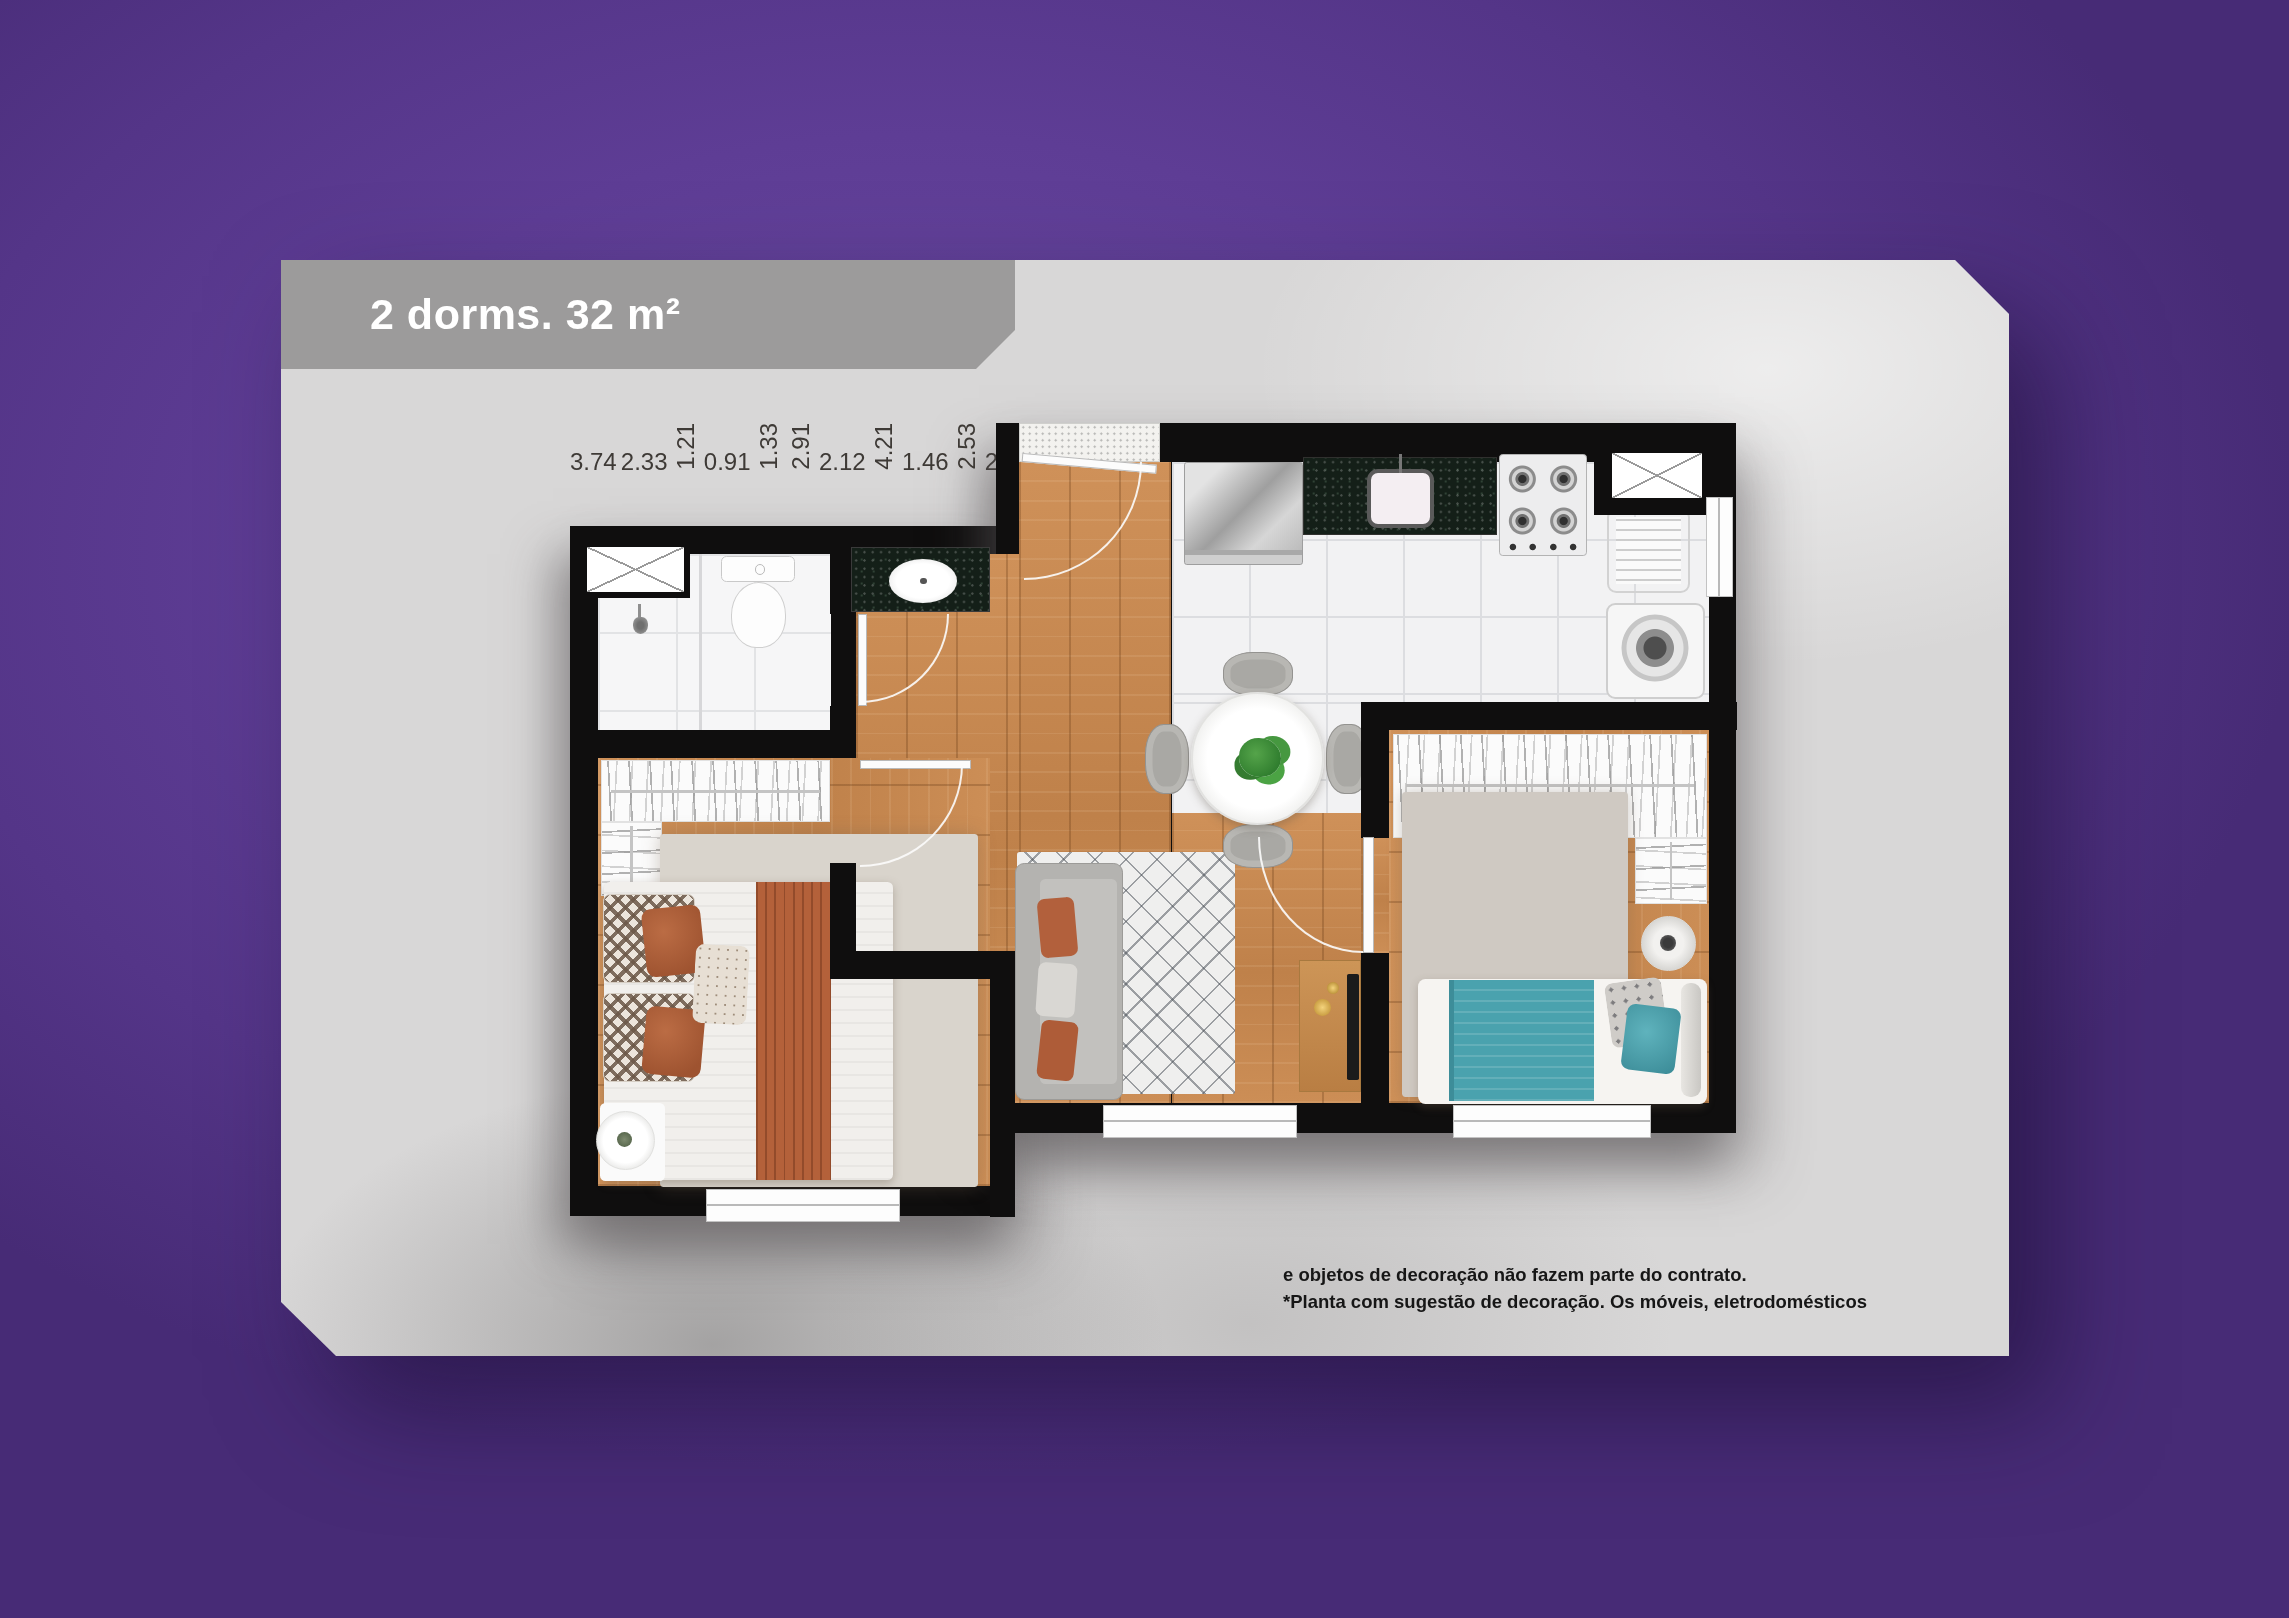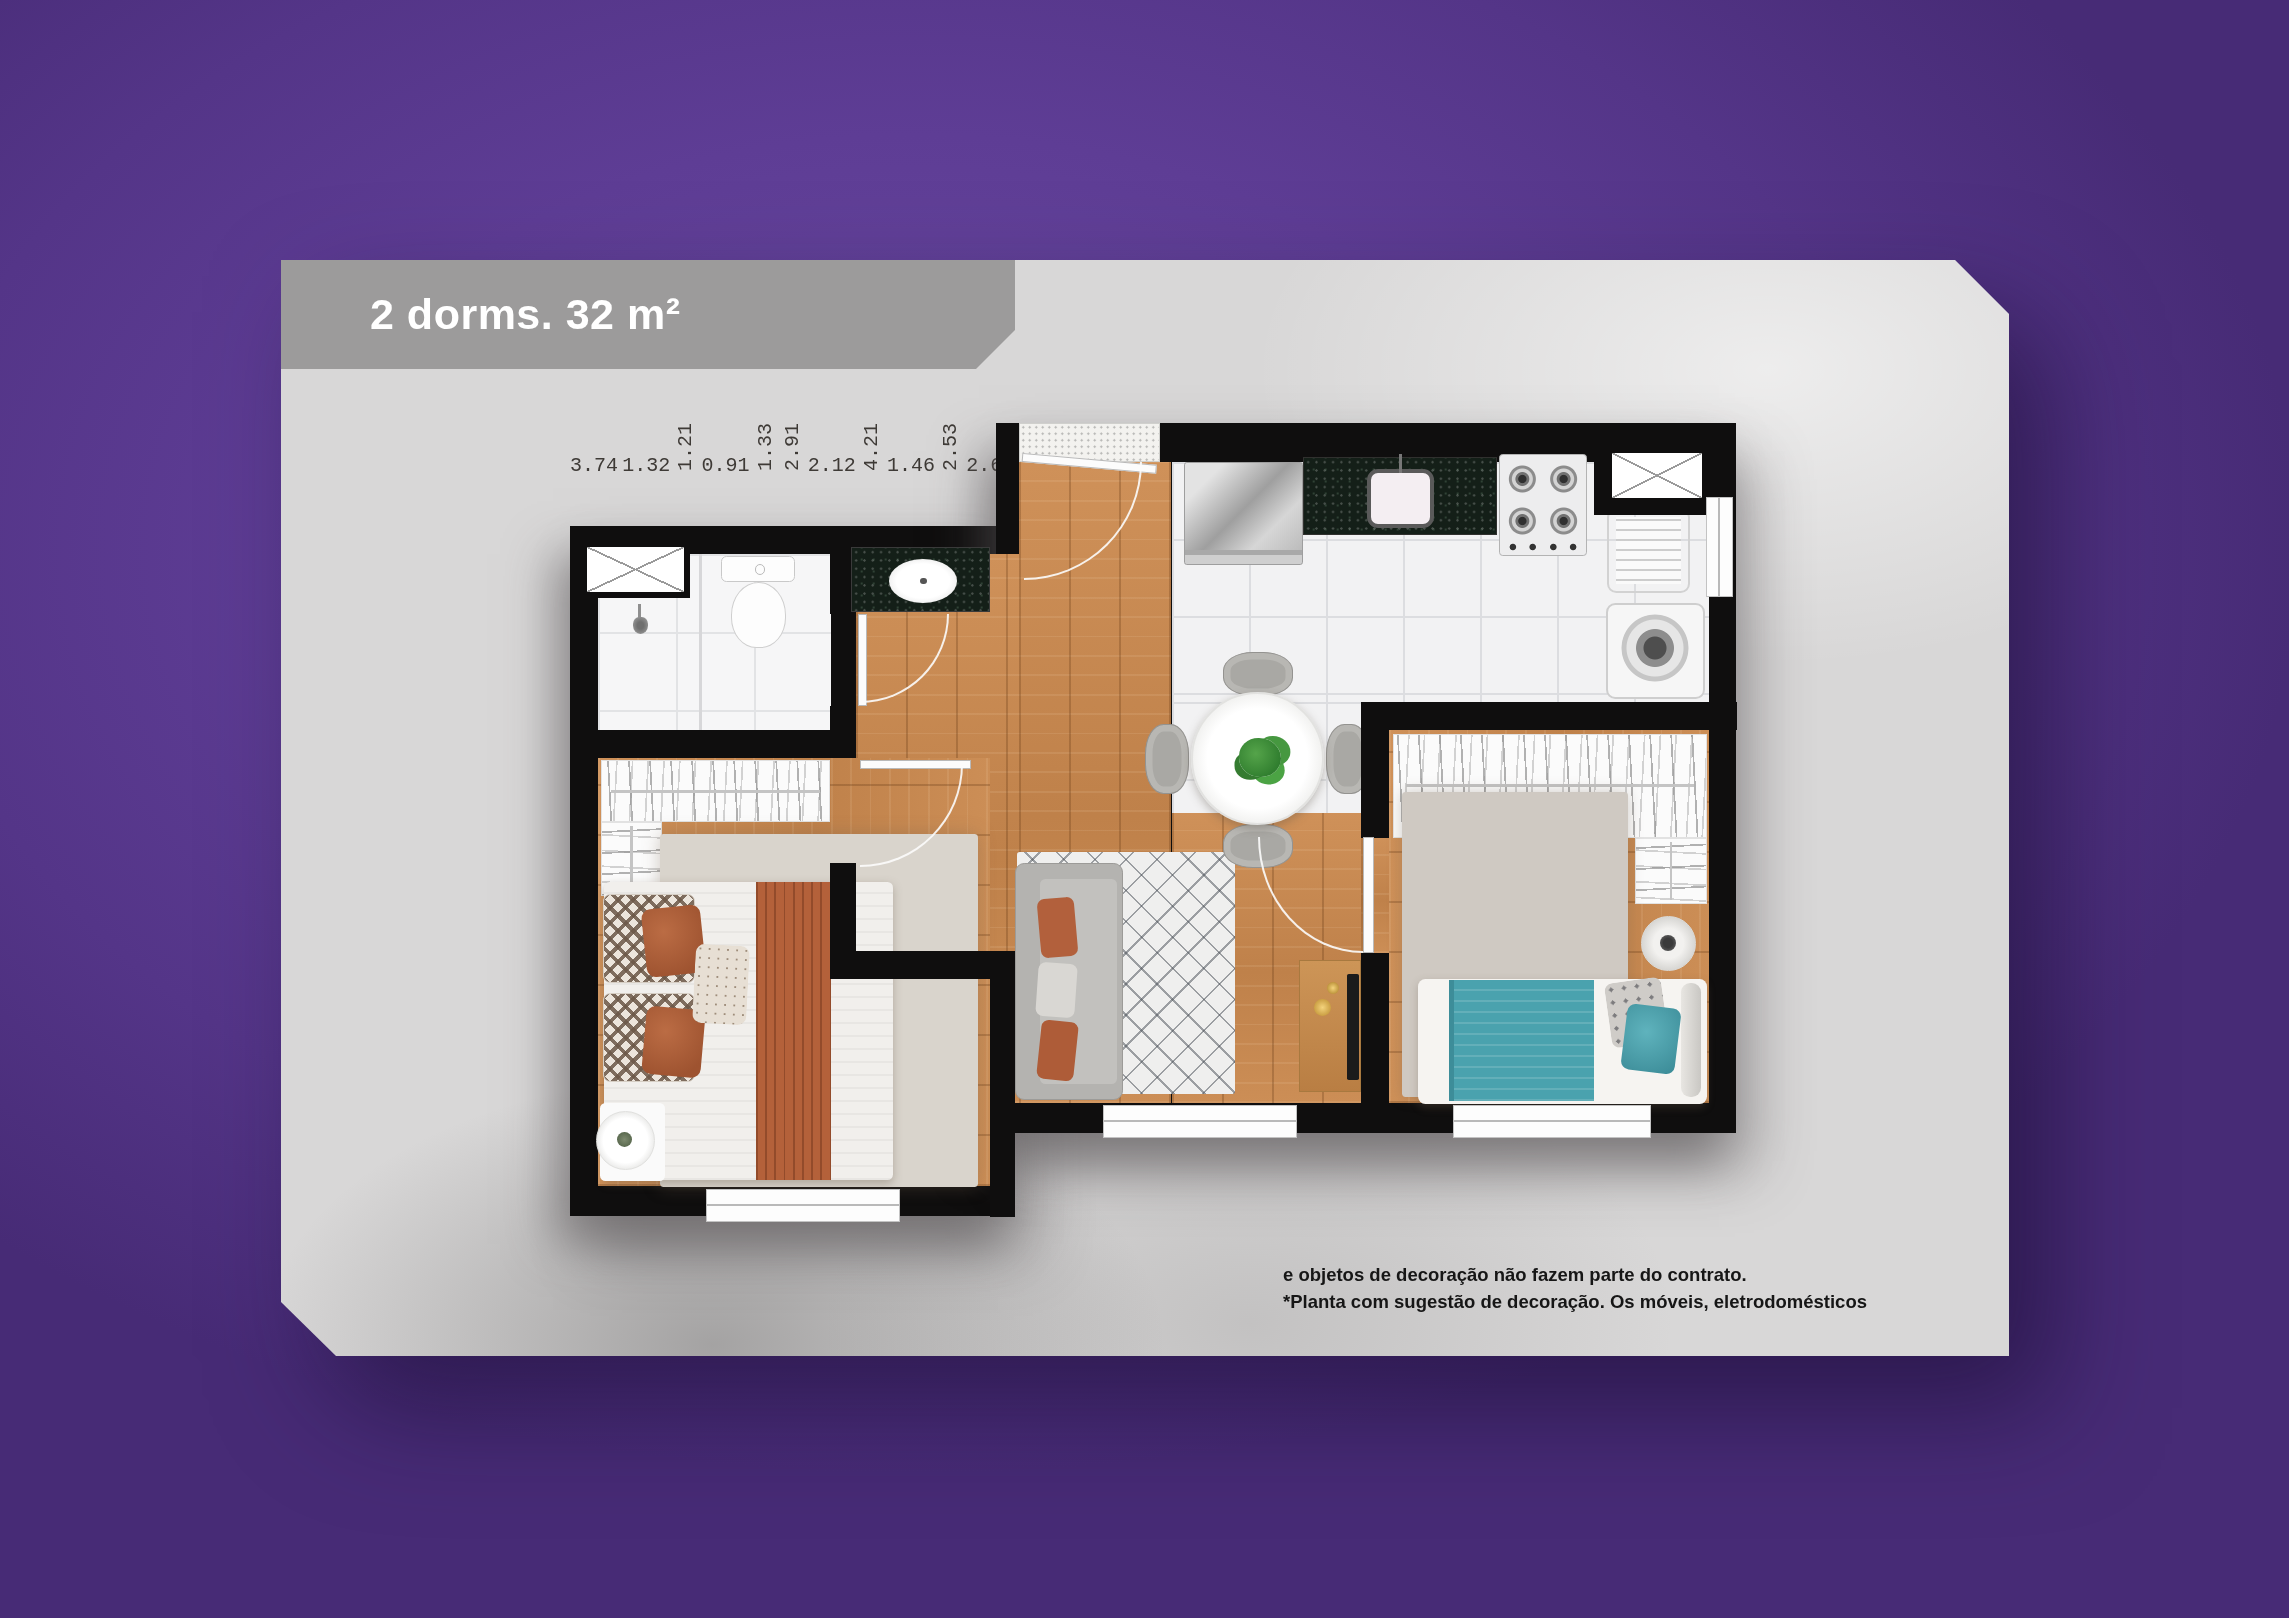--- a/index.html
+++ b/index.html
@@ -292,21 +292,21 @@
   .arc-sw{ border-left-width:2.8px;  border-bottom-width:2.8px; border-radius:0 0 0 100%; }
   #entry-arc{ left:454px; top:39px; width:118px; height:118px; }
   #bath-leaf{ left:288px; top:191px; width:9.2px; height:92px; }
   #bath-arc { left:290px; top:191px; width:89px; height:89px; }
   #bed1-leaf{ left:290px; top:337px; width:111px; height:9.2px; }
   #bed1-arc { left:290px; top:341px; width:103px; height:103px; }
   #bed2-leaf{ left:793px; top:414px; width:11px; height:116px; }
   #bed2-arc { left:688px; top:414px; width:105px; height:116px; }
 
   
-  .dim{ z-index:6; color:#3e3a36; font-size:20px; font-family:Liberation Mono, monospace; }
+  .dim{ z-index:6; color:#3e3a36; font-size:24px; font-family:Liberation Sans, sans-serif; }
   .dim-rot{ writing-mode:vertical-rl; transform:rotate(180deg); }
   #d0{ left:439px;  top:41px;  }
   #d1{ left:17.5px;   top:277px; }
   #d2{ left:240px;  top:124px; }
   #d3{ left:290px;  top:183px; }
   #d4{ left:1093px; top:76px;  }
   #d5{ left:395px;  top:332px; }
   #d6{ left:1087px; top:310px; }
   #d7{ left:447px;  top:620px; }
   #d8{ left:736px;  top:650px; }
@@ -430,21 +430,21 @@
   <div id="entry-arc" class="arc arc-se"></div>
   <div id="bath-leaf" class="leaf"></div>
   <div id="bath-arc" class="arc arc-se"></div>
   <div id="bed1-leaf" class="leaf"></div>
   <div id="bed1-arc" class="arc arc-se"></div>
   <div id="bed2-leaf" class="leaf"></div>
   <div id="bed2-arc" class="arc arc-sw"></div>
 
   
   <span id="d0" class="dim">3.74</span>
-  <span id="d1" class="dim">1.32</span>
+  <span id="d1" class="dim">2.33</span>
   <span id="d2" class="dim dim-rot">1.21</span>
   <span id="d3" class="dim">0.91</span>
   <span id="d4" class="dim dim-rot">1.33</span>
   <span id="d5" class="dim dim-rot">2.91</span>
   <span id="d6" class="dim">2.12</span>
   <span id="d7" class="dim dim-rot">4.21</span>
   <span id="d8" class="dim">1.46</span>
   <span id="d9" class="dim dim-rot">2.53</span>
   <span id="d10" class="dim">2.61</span>
 </div>

